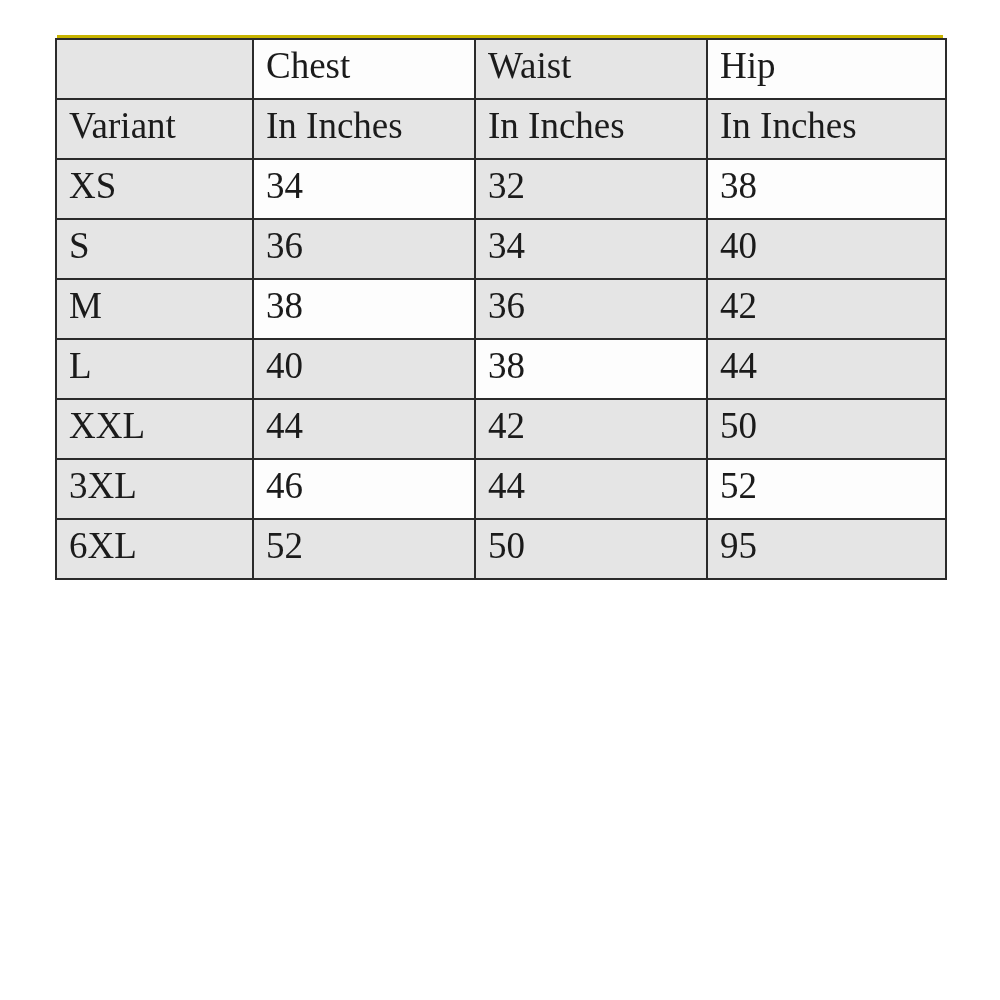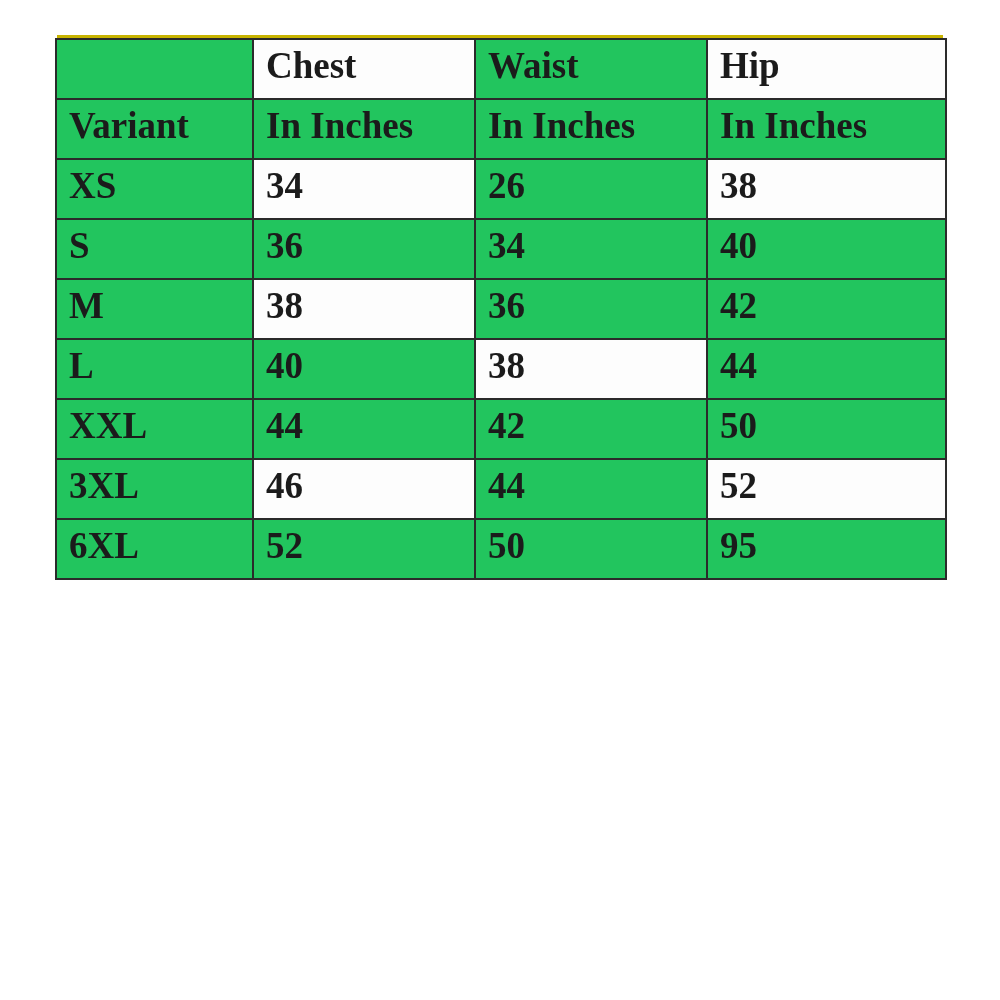--- a/index.html
+++ b/index.html
@@ -43,25 +43,24 @@
   table.size-chart td {
     border: 2px solid #2b2b2b;
     padding: 6px 10px 8px 12px;
     font-size: 37px;
     line-height: 1.06;
     color: #1b1b1b;
     vertical-align: top;
     height: 60px;
     box-sizing: border-box;
     background-clip: padding-box;
-    font-weight: bold;
   }
 
   
-  .tint  { background: #22c55e; }
+  .tint  { background: #e5e5e5; }
   .plain { background: #fdfdfd; }
 
   .hdr-cell {
     font-size: 38px;
     padding-top: 10px;
   }
 
   .row-head {
     font-size: 38px;
   }
@@ -102,21 +101,21 @@
         <tr>
           <td class="tint row-head">Variant</td>
           <td class="tint row-head">In Inches</td>
           <td class="tint row-head">In Inches</td>
           <td class="tint row-head">In Inches</td>
         </tr>
 
         <tr>
           <td class="tint row-head">XS</td>
           <td class="plain">34</td>
-          <td class="tint">26</td>
+          <td class="tint">32</td>
           <td class="plain">38</td>
         </tr>
 
         <tr>
           <td class="tint row-head">S</td>
           <td class="tint">36</td>
           <td class="tint">34</td>
           <td class="tint">40</td>
         </tr>
 

